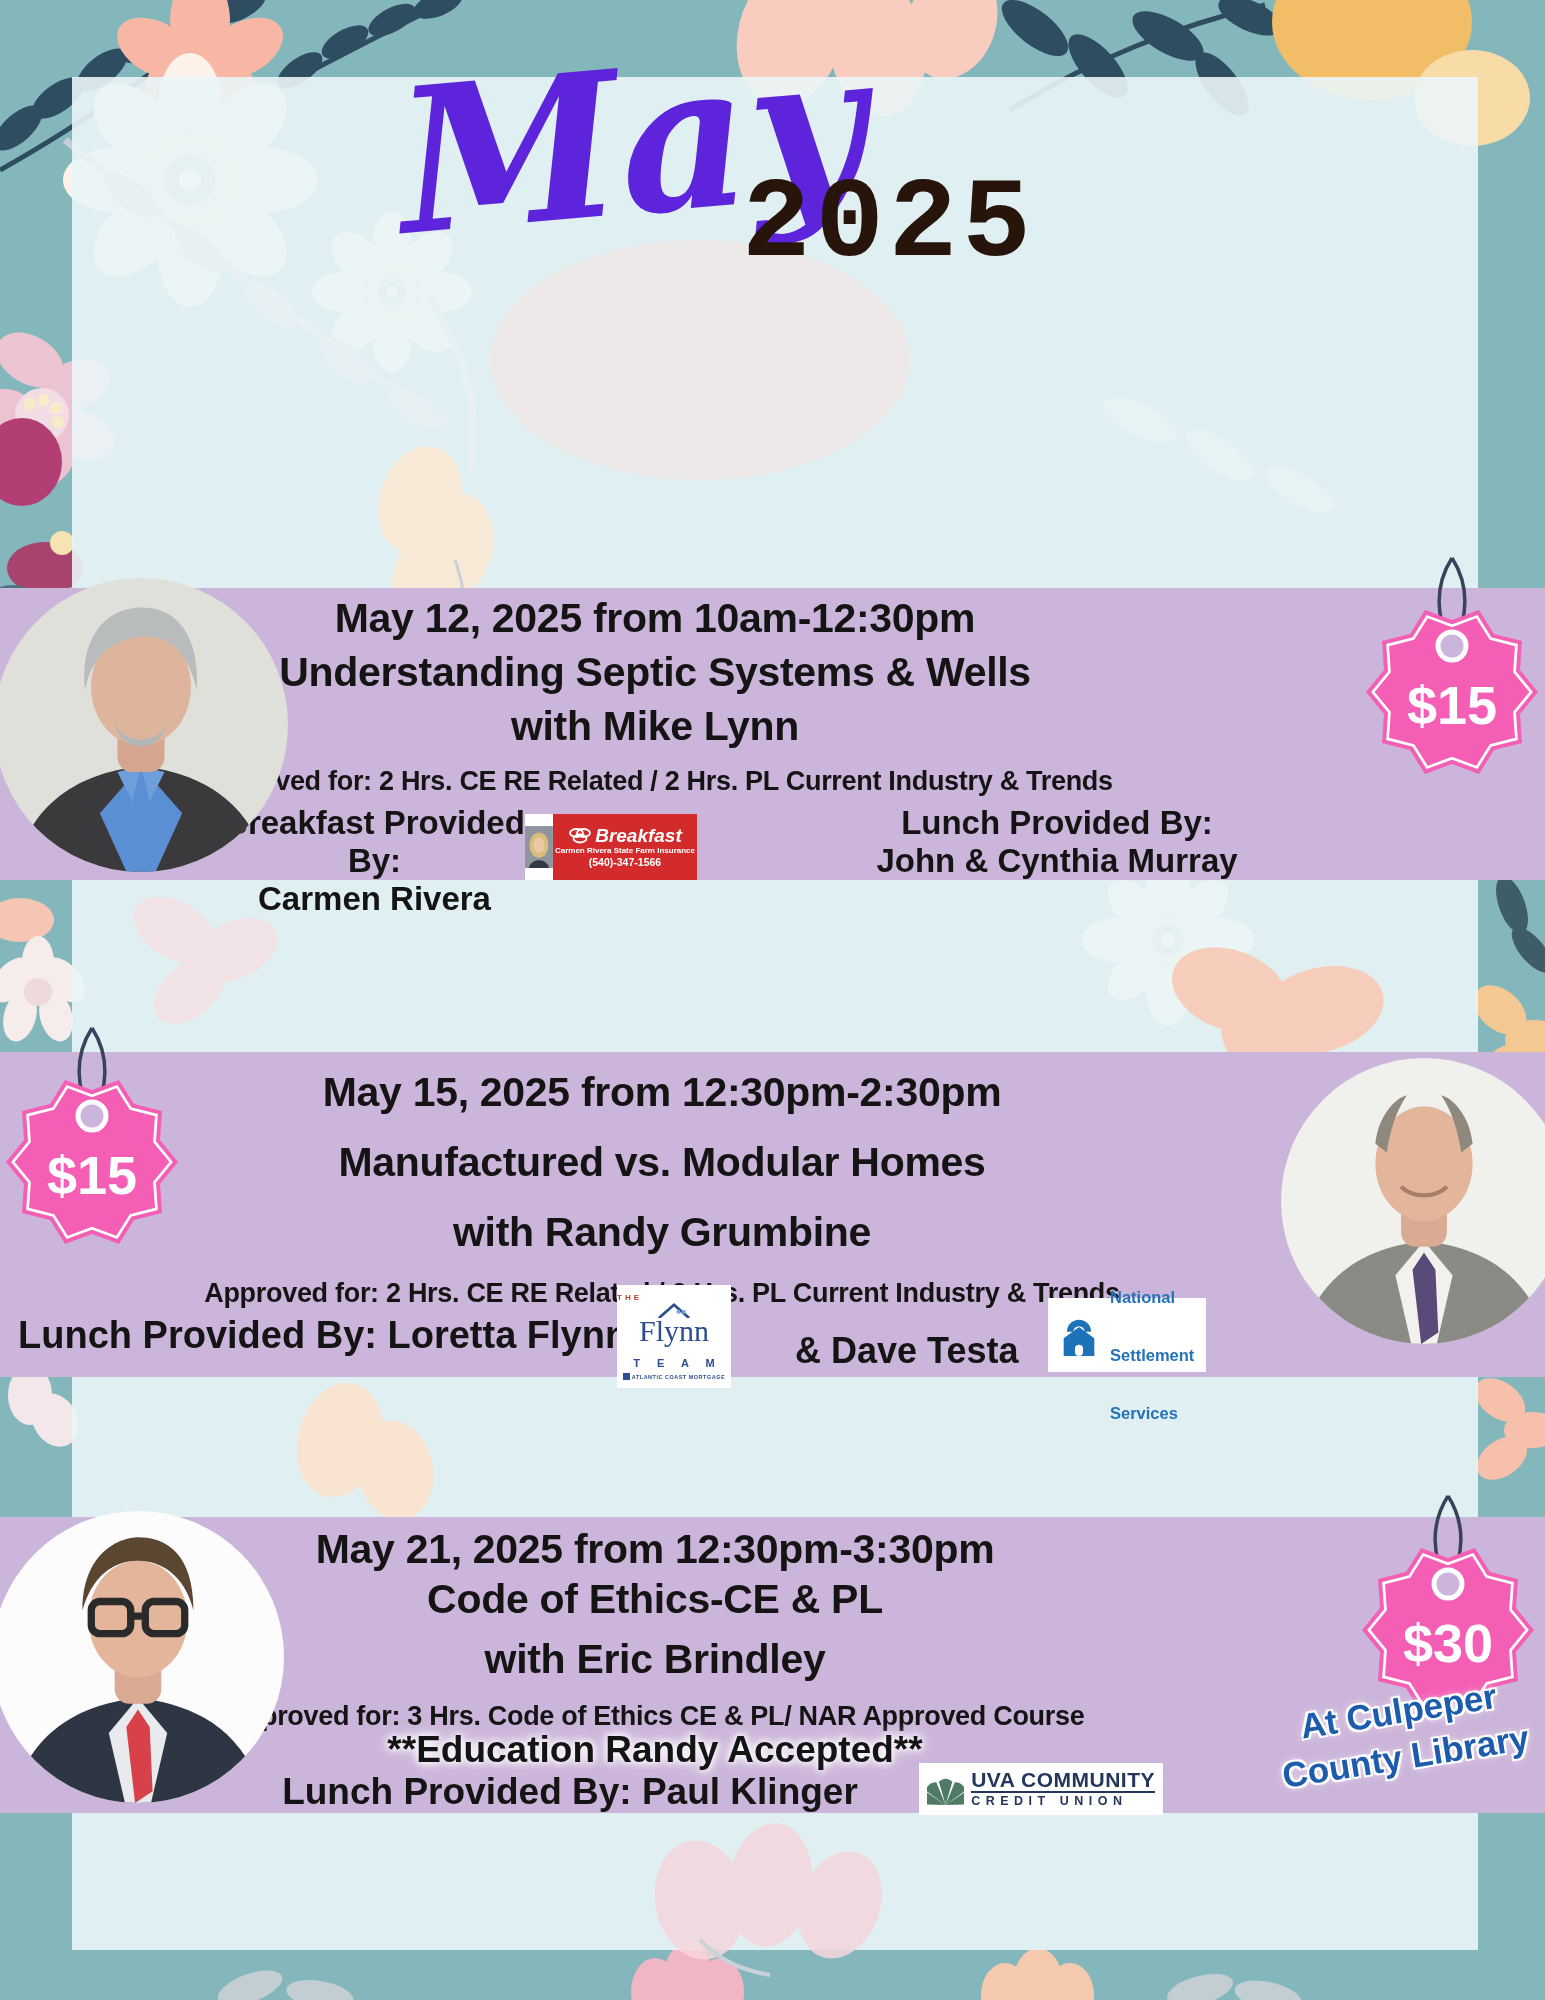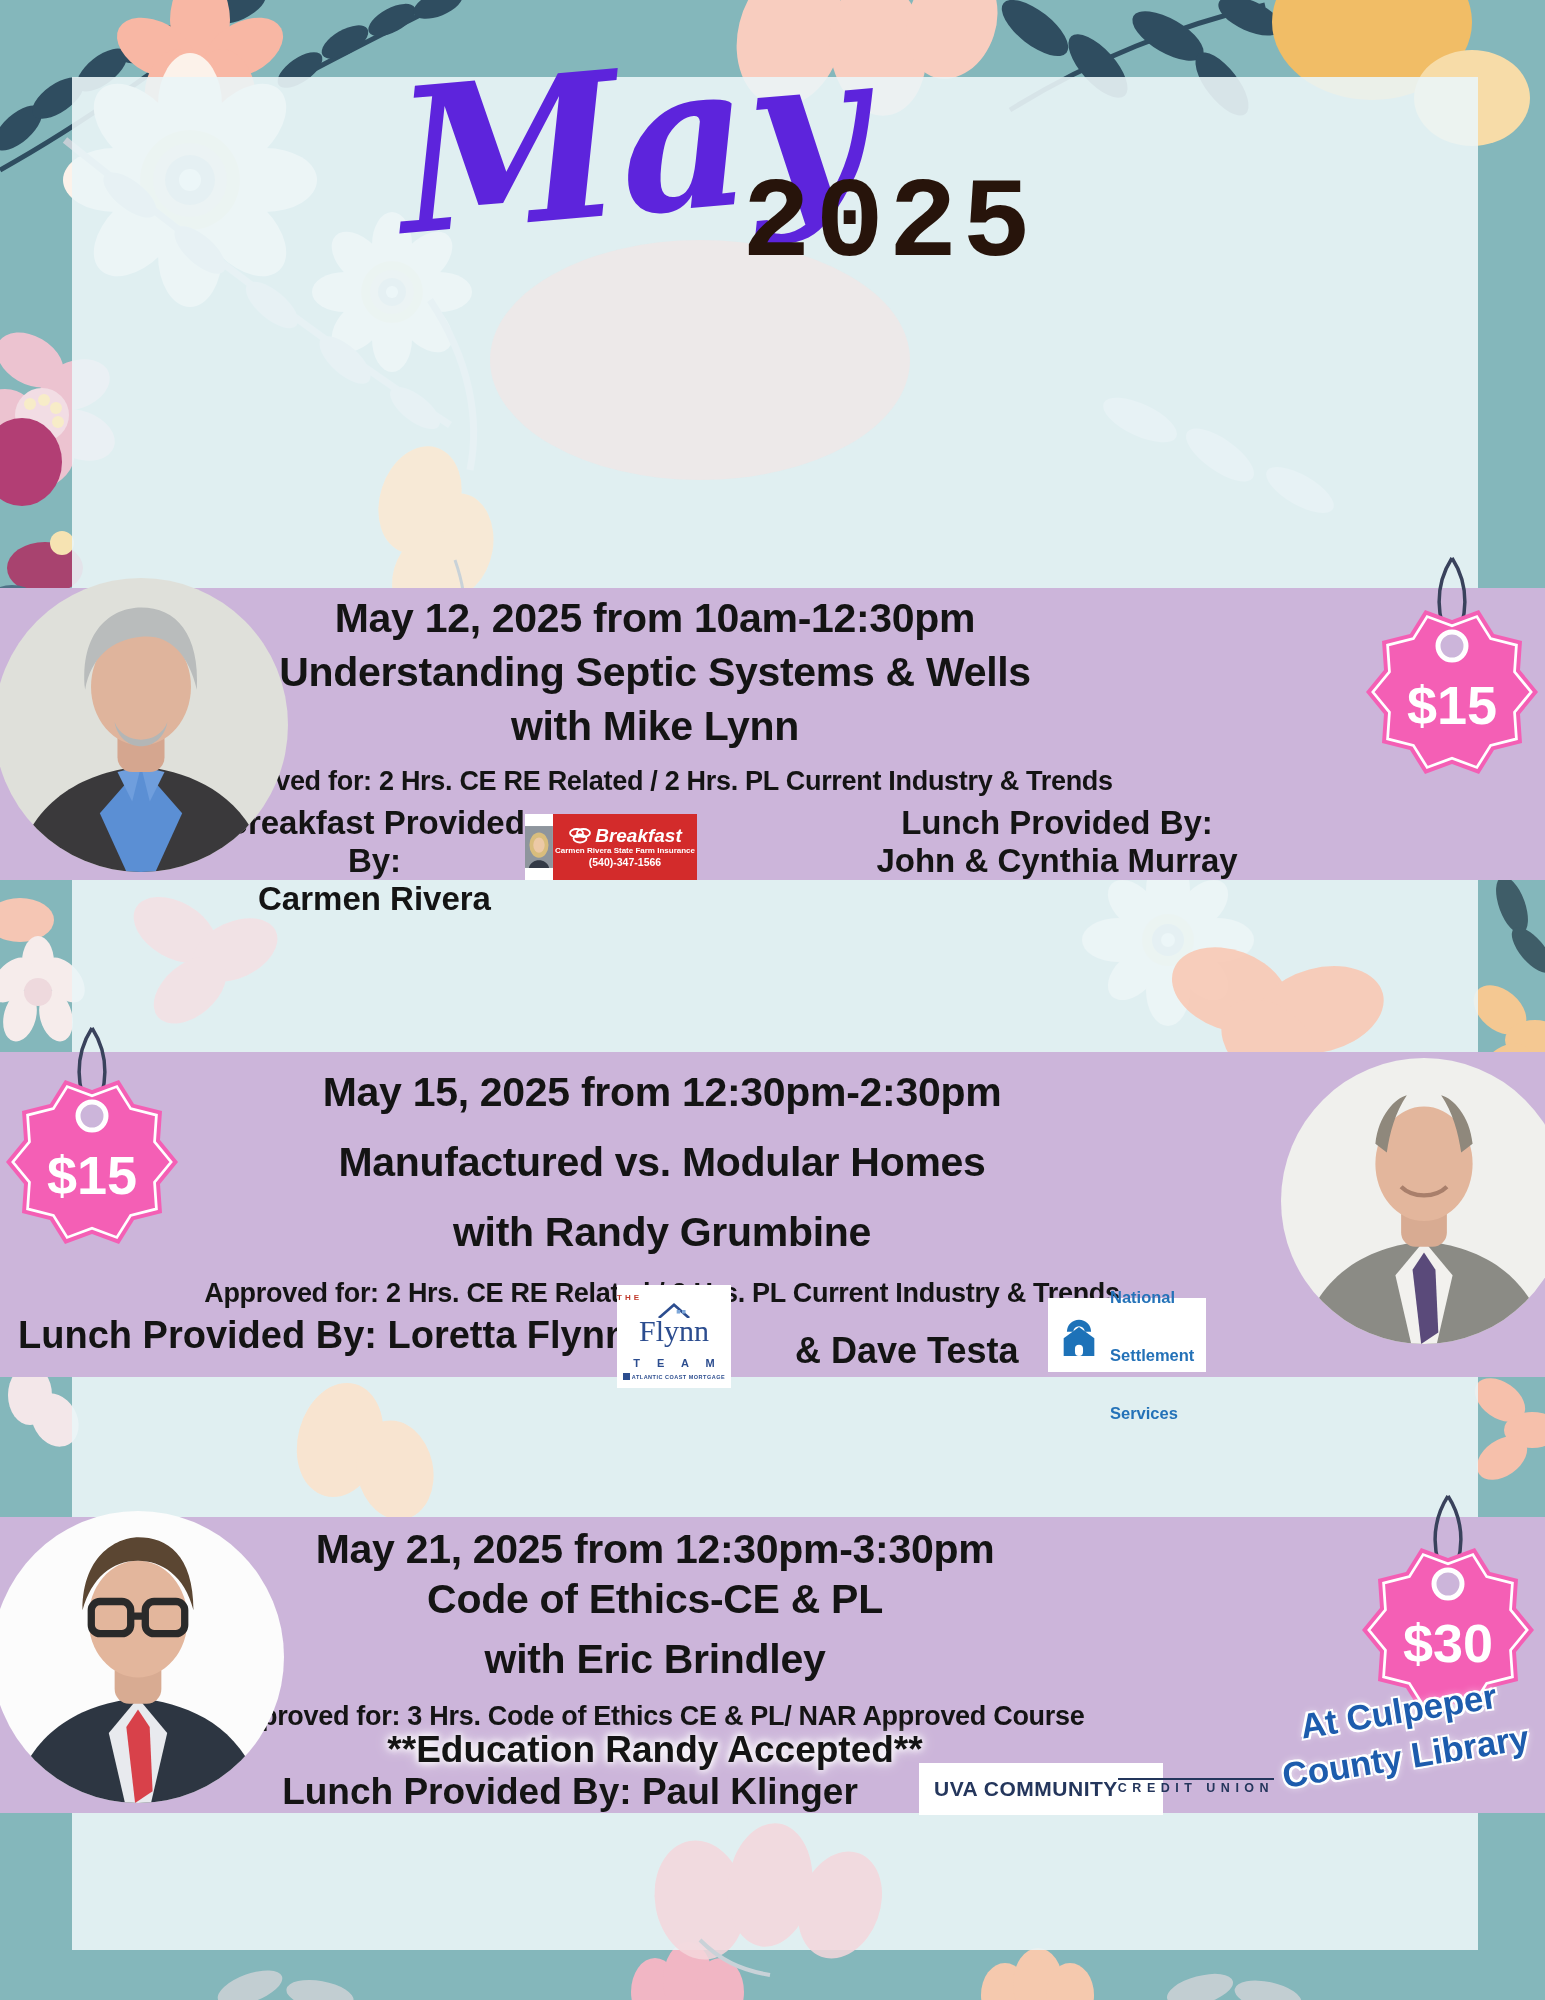--- a/index.html
+++ b/index.html
@@ -83,21 +83,21 @@
   .flynn-sub{display:flex;align-items:center;gap:2px;font-size:5.5px;color:#2c4d8f;font-weight:700;margin-top:4px;letter-spacing:.5px;}
   .flynn-sq{width:7px;height:7px;background:#2c4d8f;}
 
   .nss{position:absolute;left:1048px;top:246px;width:158px;height:74px;background:#fff;display:flex;
        align-items:center;gap:6px;padding:4px 6px;box-sizing:border-box;}
   .nss-text{display:flex;flex-direction:column;}
   .nss-text span{font-size:16.5px;line-height:18px;font-weight:700;color:#2472b8;margin-top:40px;}
 
   .uva{position:absolute;left:919px;top:246px;width:244px;height:52px;background:#fff;display:flex;
        align-items:center;gap:7px;padding:2px 8px;box-sizing:border-box;}
-  .uva-text{display:flex;flex-direction:row;}
+  .uva-text{display:flex;flex-direction:column;}
   .uva1{font-size:21px;font-weight:700;color:#24365c;letter-spacing:.5px;line-height:22px;white-space:nowrap;}
   .uva2{font-size:12.5px;font-weight:700;color:#24365c;letter-spacing:5.5px;border-top:2px solid #24365c;
         line-height:16px;white-space:nowrap;}
 </style>
 </head>
 <body>
 
 <div class="flyer">
 
   <svg class="layer decor-under" viewBox="0 0 1545 2000">

